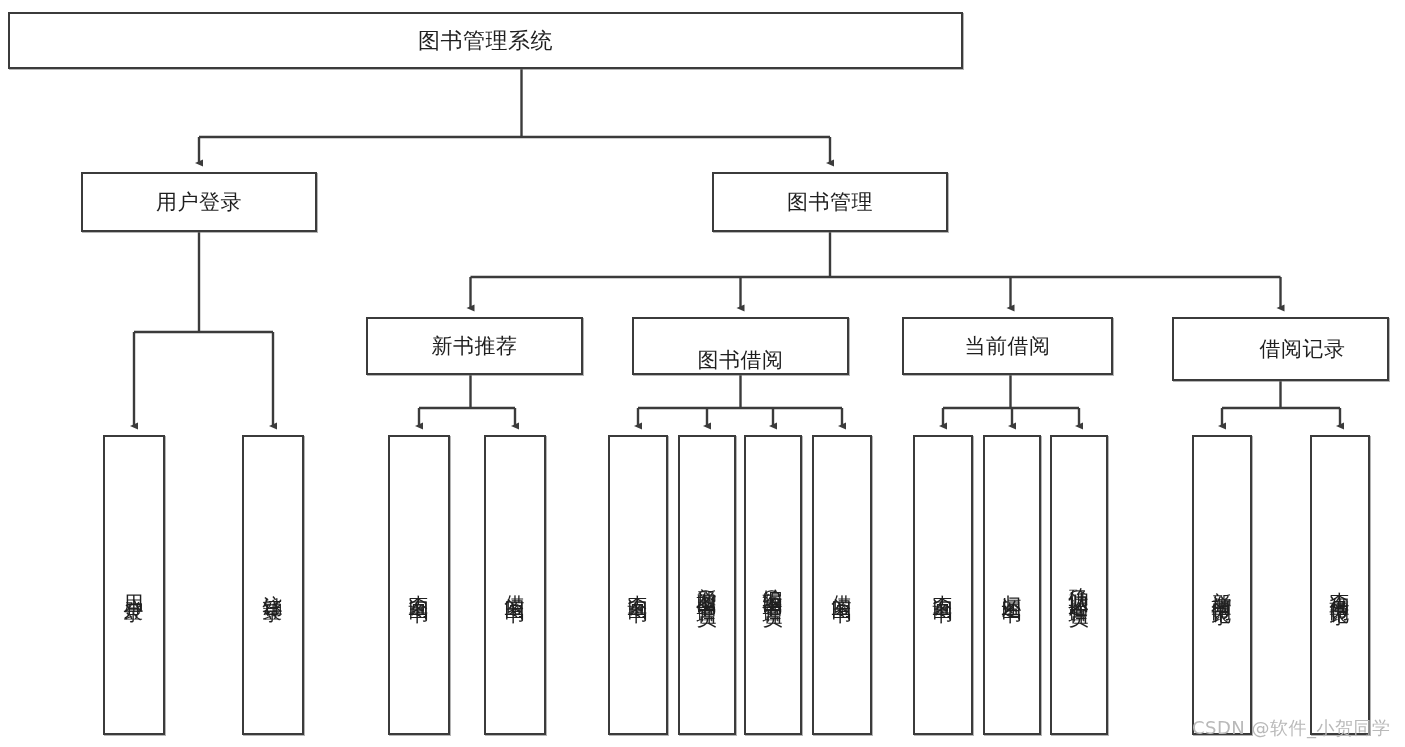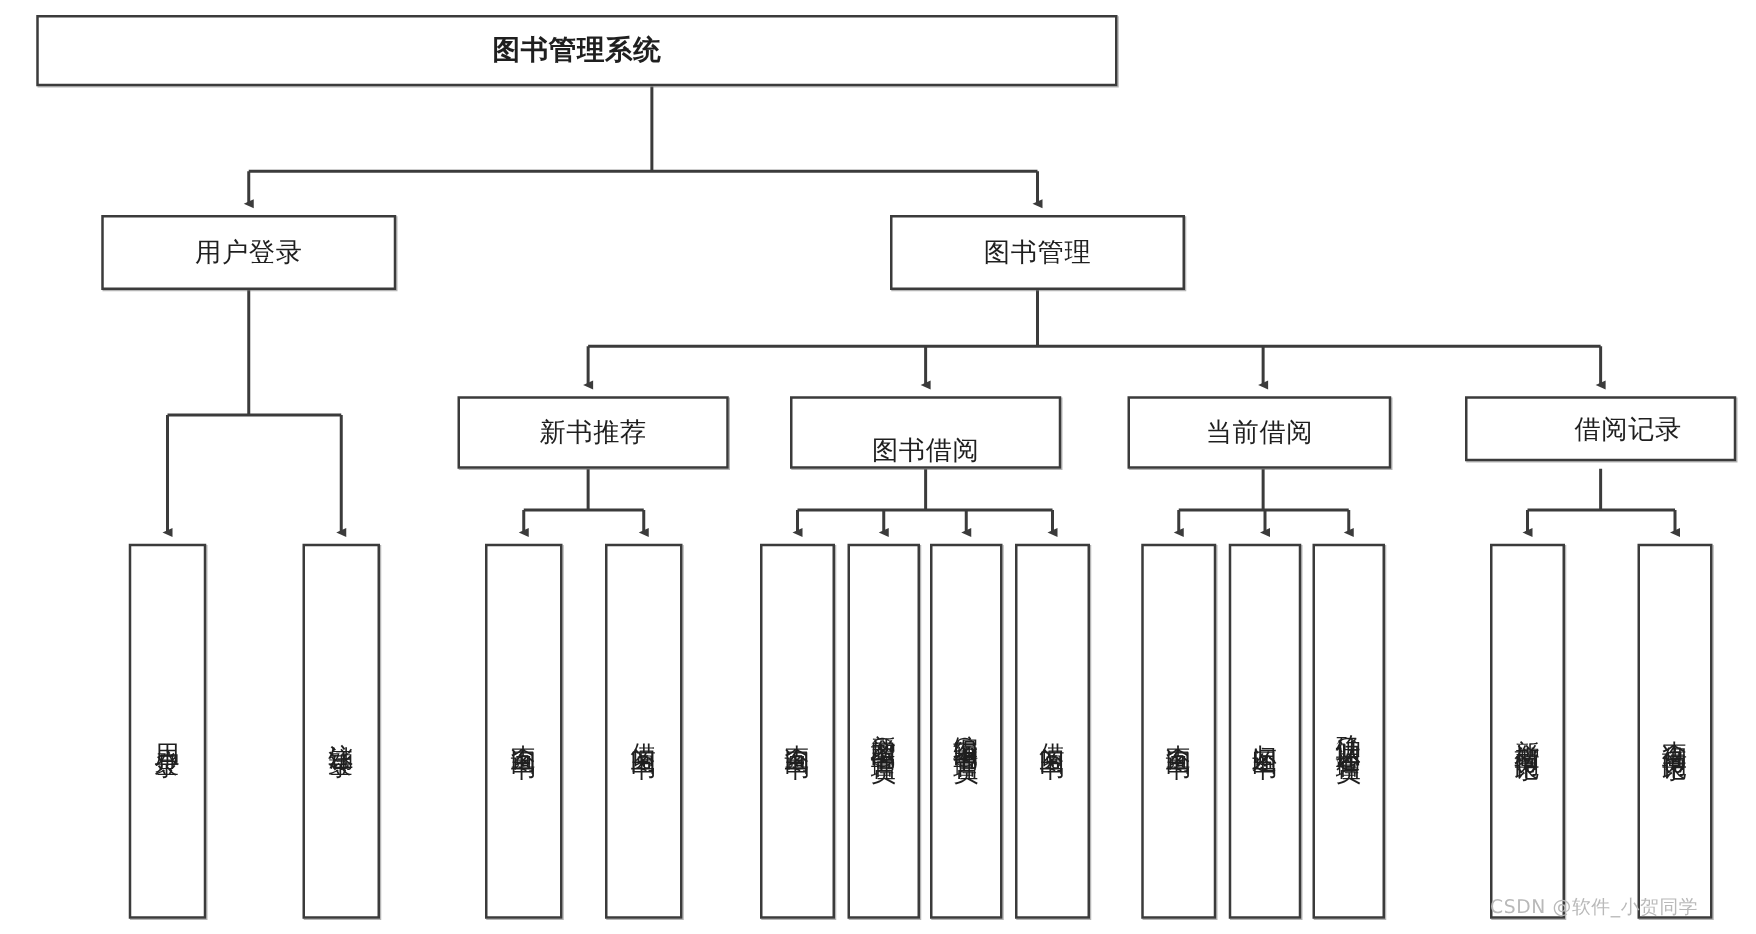--- a/index.html
+++ b/index.html
@@ -46,21 +46,21 @@
     writing-mode: vertical-rl;
     text-orientation: upright;
     font-size: 20px;
     letter-spacing: 3px;
     line-height: 1.0;
   }
   .node.root .node-label { font-size: 22px; }
   .watermark {
     position: absolute;
     color: #b9b9b9;
-    font-size: 15px;
+    font-size: 18px;
     letter-spacing: 0.5px;
     white-space: nowrap;
     user-select: none;
   }
 </style>
 </head>
 <body>
 
 <div id="diagram-root">
   <svg id="connectors" viewBox="0 0 1405 747" xmlns="http://www.w3.org/2000/svg">
@@ -99,39 +99,39 @@
         <path d="M943,408 L943,426" marker-end="url(#arrowhead)"></path>
         <path d="M1012,408 L1012,426" marker-end="url(#arrowhead)"></path>
         <path d="M1079,408 L1079,426" marker-end="url(#arrowhead)"></path>
         <path d="M1280.5,375 L1280.5,408"></path>
         <path d="M1222,408 L1340,408"></path>
         <path d="M1222,408 L1222,426" marker-end="url(#arrowhead)"></path>
         <path d="M1340,408 L1340,426" marker-end="url(#arrowhead)"></path>
       </g>
   </svg>
   <div id="nodes-layer">
-      <div class="node root" style="left: 29px; top: 12px; width: 865px; height: 57px; font-weight: bold;">
+      <div class="node root" style="left: 8px; top: 12px; width: 955px; height: 57px;">
         <span class="node-label">图书管理系统</span>
       </div>
       <div class="node" style="left: 81px; top: 172px; width: 236px; height: 60px;">
         <span class="node-label">用户登录</span>
       </div>
       <div class="node" style="left: 712px; top: 172px; width: 236px; height: 60px; justify-content: center;">
         <span class="node-label">图书管理</span>
       </div>
       <div class="node" style="left: 366px; top: 317px; width: 217px; height: 58px;">
         <span class="node-label">新书推荐</span>
       </div>
       <div class="node" style="left: 632px; top: 317px; width: 217px; height: 58px; align-items: flex-end;">
         <span class="node-label">图书借阅</span>
       </div>
       <div class="node" style="left: 902px; top: 317px; width: 211px; height: 58px;">
         <span class="node-label">当前借阅</span>
       </div>
-      <div class="node" style="left: 1172px; top: 317px; width: 217px; height: 52px; padding-left: 44px;">
+      <div class="node" style="left: 1172px; top: 317px; width: 217px; height: 64px; padding-left: 44px;">
         <span class="node-label">借阅记录</span>
       </div>
       <div class="node vertical" style="left: 103px; top: 435px; width: 62px; height: 300px;">
         <span class="node-label">用户登录</span>
       </div>
       <div class="node vertical" style="left: 242px; top: 435px; width: 62px; height: 300px;">
         <span class="node-label">注销登录</span>
       </div>
       <div class="node vertical" style="left: 388px; top: 435px; width: 62px; height: 300px;">
         <span class="node-label">查询图书</span>

